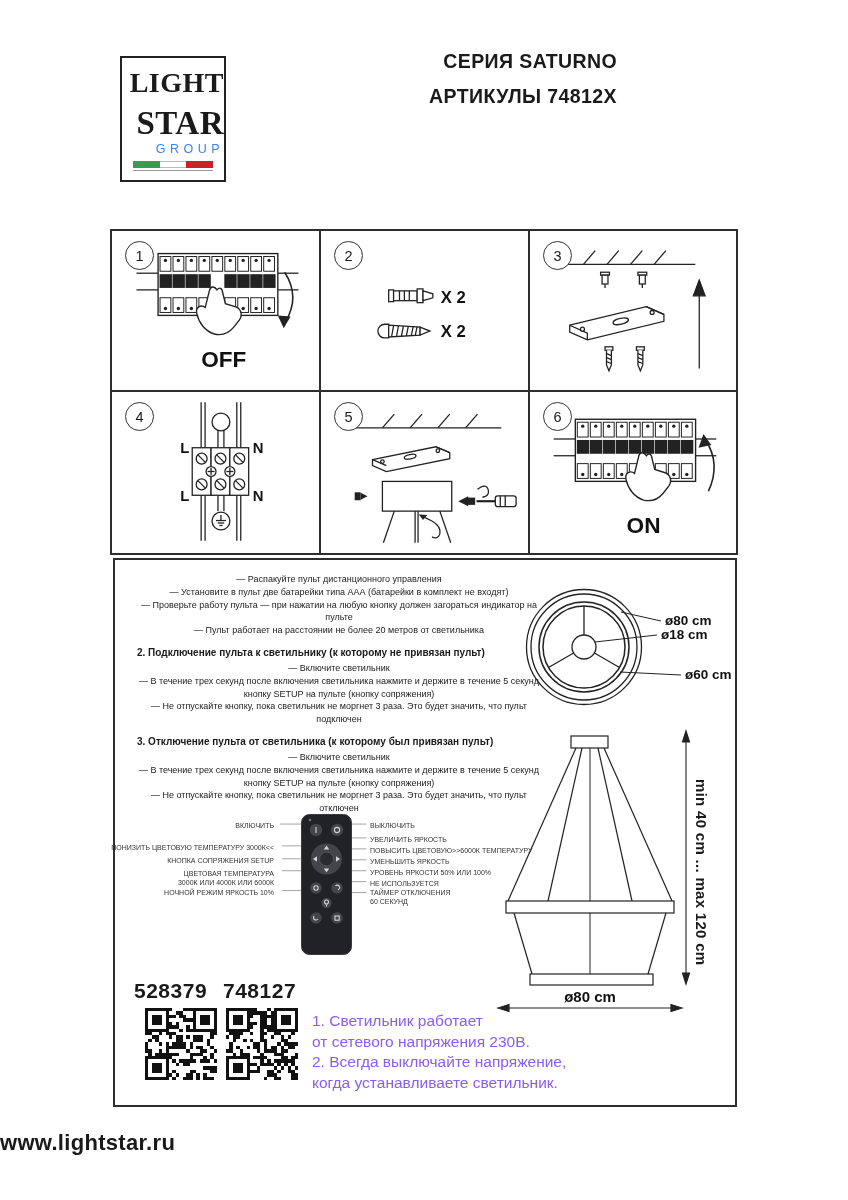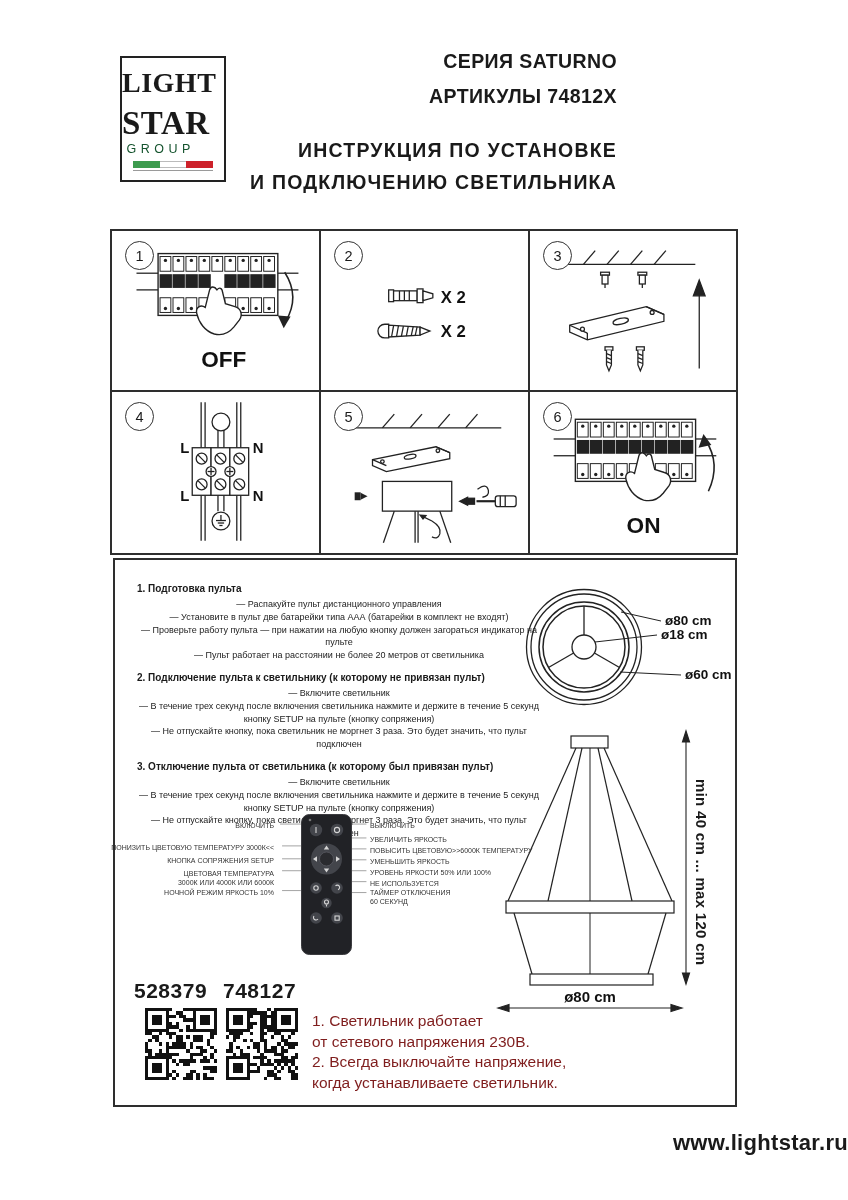--- a/index.html
+++ b/index.html
@@ -3,24 +3,24 @@
 <meta charset="utf-8">
 <style>
   html,body{margin:0;padding:0;background:#fff;}
   .page{position:relative;width:848px;height:1200px;background:#fff;
         font-family:"Liberation Sans",sans-serif;color:#1a1a1a;overflow:hidden;}
   svg{display:block;}
   svg text{font-family:"Liberation Sans",sans-serif;fill:#111;}
 
   
   .logo-box{position:absolute;left:120px;top:56px;width:106px;height:126px;
-            border:2px solid #222;box-sizing:border-box;text-align:left;padding-top:12px;}
+            border:2px solid #222;box-sizing:border-box;text-align:right;padding-top:12px;}
   .logo-light{font-family:"Liberation Serif",serif;font-weight:700;font-size:28px;line-height:26px;letter-spacing:.5px;}
   .logo-star{font-family:"Liberation Serif",serif;font-weight:700;font-size:33px;line-height:31px;letter-spacing:.5px;margin-top:12px;}
-  .logo-group{font-size:12.5px;letter-spacing:4.5px;margin-top:3px;text-indent:4.5px;color:#14532d;}
+  .logo-group{font-size:12.5px;letter-spacing:4.5px;margin-top:3px;text-indent:4.5px;color:#3b82f6;}
   .logo-flag{display:flex;height:7px;margin:5px 11px 0;}
   .logo-flag span{flex:1;}
   .flag-underline{height:1px;background:#9a9a9a;margin:2px 11px 0;}
 
   .hdr{position:absolute;right:231px;text-align:right;font-weight:700;font-size:19.5px;}
   .hdr-top{top:44px;line-height:35px;letter-spacing:.4px;margin-left:19px;}
   .hdr-main{top:134px;line-height:32px;letter-spacing:1.2px;}
 
   
   .grid{position:absolute;left:110px;top:229px;width:628px;height:326px;
@@ -53,23 +53,23 @@
   .sideview{position:absolute;left:375px;top:165px;}
   .hdim-label{position:absolute;left:578px;top:219px;height:216px;writing-mode:vertical-rl;
               font-size:15px;font-weight:600;letter-spacing:.3px;}
 
   
   .article{position:absolute;top:419px;font-size:21px;font-weight:700;letter-spacing:.5px;}
   .a1{left:19px;} .a2{left:108px;}
   .qr{position:absolute;top:448px;width:72px;height:72px;}
   .q1{left:30px;} .q2{left:111px;}
   .notes{position:absolute;left:197px;top:451px;font-size:15.5px;line-height:20.5px;
-         white-space:pre-line;color:#7f1d1d;}
-
-  .footer{position:absolute;left:0;top:1130px;width:100%;text-align:right;
+         white-space:pre-line;color:#8b5cf6;}
+
+  .footer{position:absolute;left:0;top:1130px;width:100%;text-align:left;
           font-size:22px;font-weight:700;letter-spacing:.3px;}
 </style>
 </head>
 <body>
 
 <div class="page">
 
   <div class="logo-box">
     <div class="logo-light">LIGHT</div>
     <div class="logo-star">STAR</div>
@@ -78,24 +78,20 @@
       <span style="background:#3d9b4e"></span>
       <span style="background:#fff;border-top:1px solid #bbb;border-bottom:1px solid #bbb"></span>
       <span style="background:#cd212a"></span>
     </div>
     <div class="flag-underline"></div>
   </div>
 
   <div class="hdr hdr-top">
     <div>СЕРИЯ SATURNO</div>
     <div>АРТИКУЛЫ 74812X</div>
-  </div>
-  <div class="hdr hdr-main">
-    <div>ИНСТРУКЦИЯ ПО УСТАНОВКЕ</div>
-    <div>И ПОДКЛЮЧЕНИЮ СВЕТИЛЬНИКА</div>
   </div>
 
   <div class="grid">
 
     <div class="cell">
       <div class="stepnum">1</div>
       <svg viewBox="0 0 209 162">
         <g stroke="#222" stroke-width="1.3">
           <line x1="24" y1="43" x2="46" y2="43"></line>
             <line x1="24" y1="60" x2="46" y2="60"></line>
@@ -388,21 +384,20 @@
         <polygon points="176,42 171,56 184,53" fill="#222"></polygon>
       </svg>
     </div>
   </div>
 
   <div class="mainbox">
 
     <div class="pair-text">
 
       <div>
-        <div class="p-head">1. Подготовка пульта</div>
         <div>
             <div class="p-bullet">— Распакуйте пульт дистанционного управления</div>
             <div class="p-bullet">— Установите в пульт две батарейки типа ААА (батарейки в комплект не входят)</div>
             <div class="p-bullet">— Проверьте работу пульта — при нажатии на любую кнопку должен загораться индикатор на пульте</div>
             <div class="p-bullet">— Пульт работает на расстоянии не более 20 метров от светильника</div>
           </div>
       </div>
       <div>
         <div class="p-head">2. Подключение пульта к светильнику (к которому не привязан пульт)</div>
         <div>

